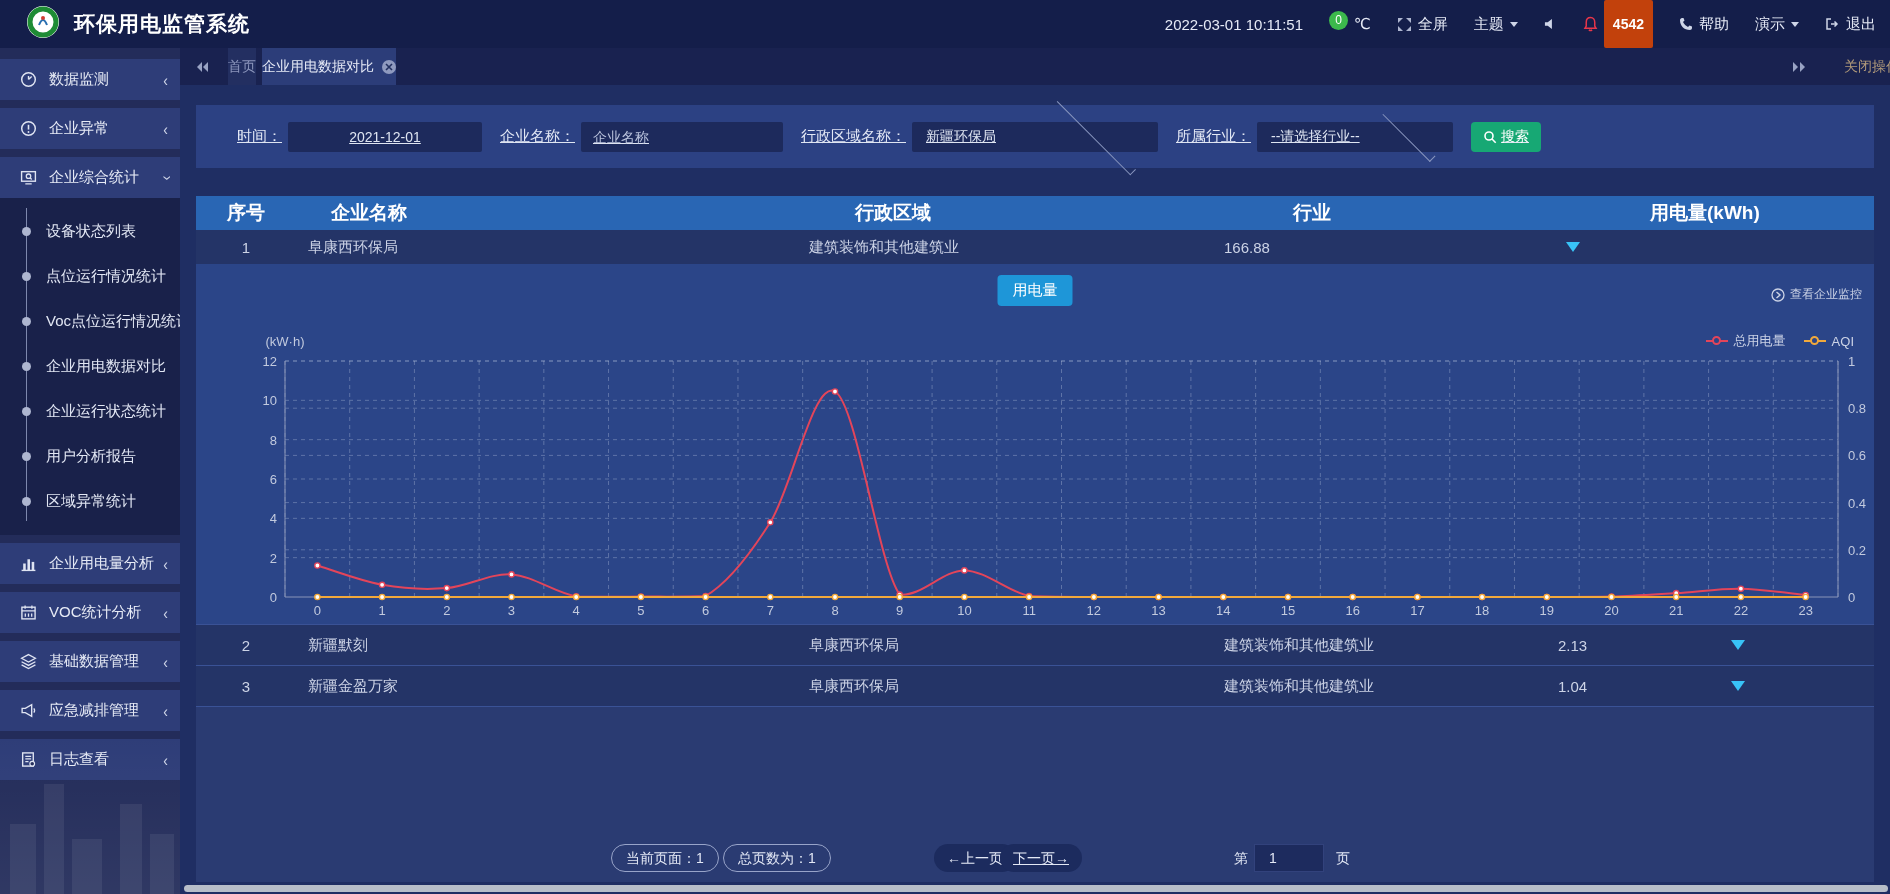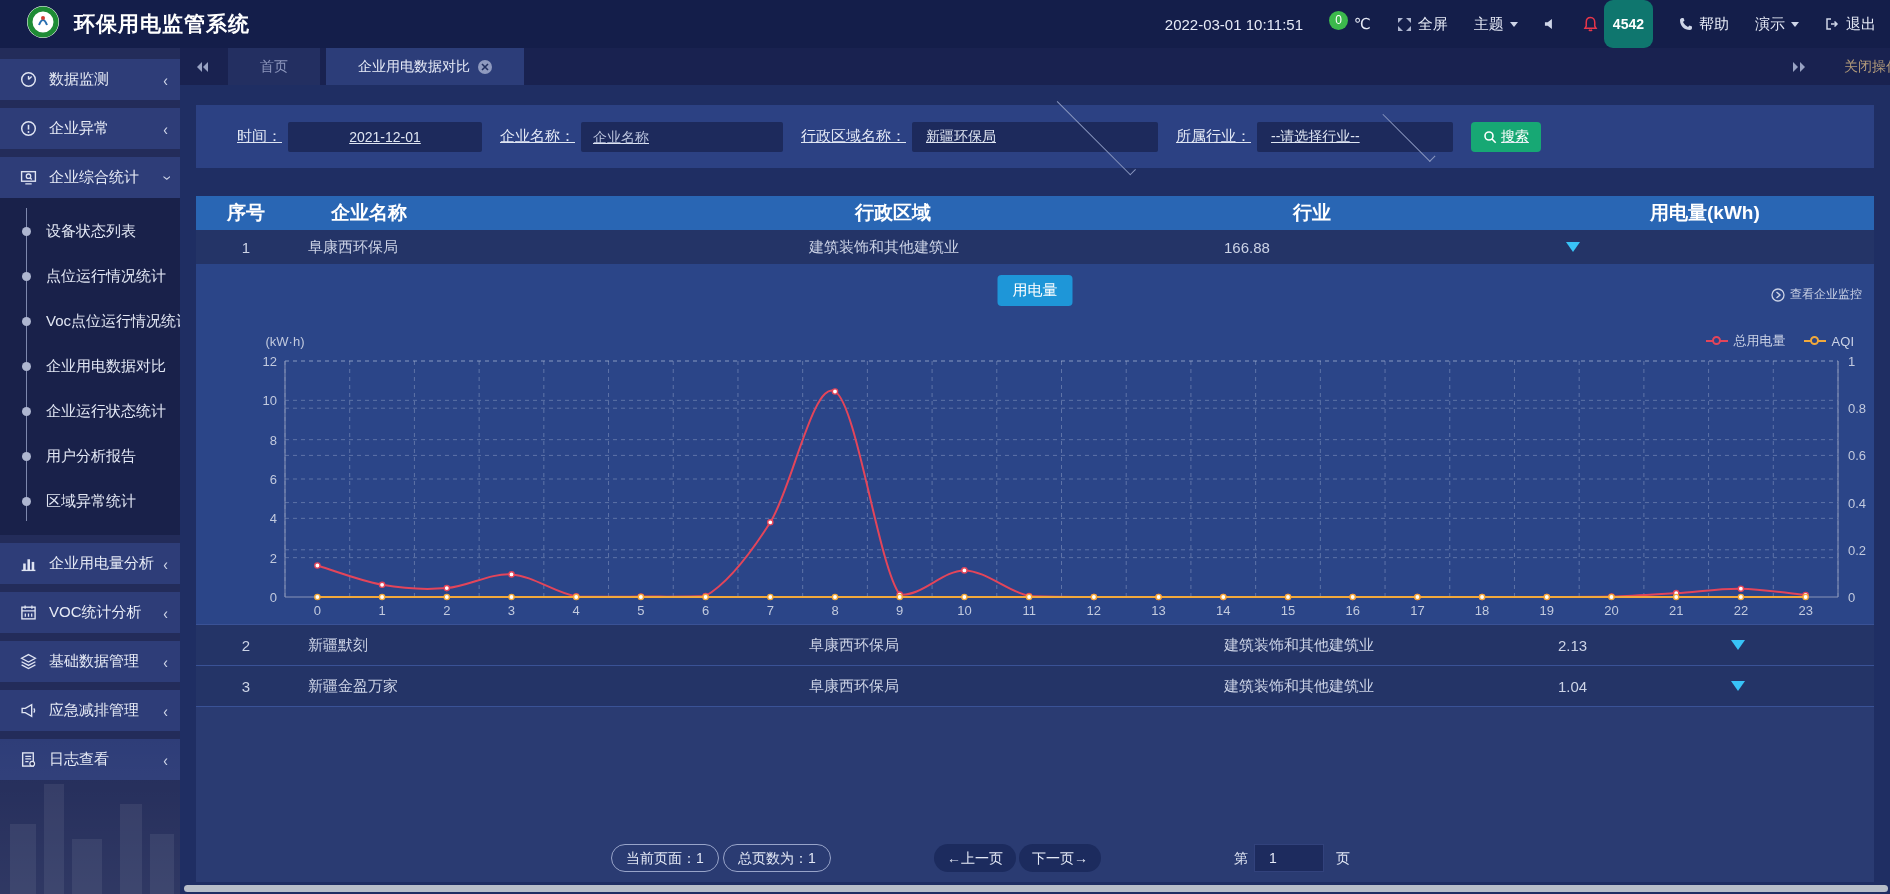--- a/index.html
+++ b/index.html
@@ -6,41 +6,41 @@
   html,body { width:1890px; height:894px; overflow:hidden; }
   body { position:relative; background:#1f2e63; font-family:"Liberation Sans","DejaVu Sans",sans-serif; color:#dfe5f2; }
 
   
   .header { position:absolute; top:0; left:0; right:0; height:48px; background:#141e4a; display:flex; align-items:center; z-index:5; }
   .logo { margin-left:26px; flex:none; }
   .h-title { color:#fff; font-size:21px; font-weight:bold; margin-left:14px; letter-spacing:1px; }
   .h-right { margin-left:auto; display:flex; align-items:center; gap:26px; margin-right:14px; font-size:15px; color:#e6eaf6; }
   .h-item { display:flex; align-items:center; gap:6px; cursor:pointer; white-space:nowrap; }
   .temp-badge { width:19px; height:19px; border-radius:50%; background:#3cb94c; color:#fff; font-size:12px; display:flex; align-items:center; justify-content:center; margin-top:-8px; }
-  .notif-pill { background:#0f766e; color:#fff; font-weight:bold; border-radius:9px; padding:16px 9px; font-size:14px; }
+  .notif-pill { background:#c2410c; color:#fff; font-weight:bold; border-radius:2px; padding:16px 9px; font-size:14px; }
   .caret { width:0; height:0; border-left:4px solid transparent; border-right:4px solid transparent; border-top:5px solid #cfd6e8; display:inline-block; }
 
   
   .sidebar { position:absolute; top:48px; left:0; width:180px; bottom:0; background:#232c5a; overflow:hidden; padding-top:11px; z-index:4; }
   .side-item { height:41px; margin-bottom:8px; background:#2e3d78; display:flex; align-items:center; padding:0 12px 0 20px; color:#e7ebf6; font-size:15px; cursor:pointer; }
   .side-item .s-icon { width:18px; height:18px; flex:none; display:flex; align-items:center; }
   .side-item .lbl { margin-left:11px; white-space:nowrap; }
   .chev { margin-left:auto; font-size:14px; color:#cfd5e8; transform:scale(1,1.2); }
   .chev.down { transform:rotate(-90deg) scale(1,1.2); }
   .submenu { background:#19214a; position:relative; margin:-8px 0 8px 0; padding:11px 0; }
   .submenu::before { content:""; position:absolute; left:26px; top:10px; bottom:14px; width:1px; background:#7e88ad; }
   .sub-item { height:45px; display:flex; align-items:center; padding-left:46px; font-size:15px; color:#e2e7f4; position:relative; cursor:pointer; white-space:nowrap; }
   .sub-item::before { content:""; position:absolute; left:22px; width:9px; height:9px; border-radius:50%; background:#aeb6d0; }
   .decor { position:absolute; left:0; right:0; bottom:0; height:160px; background:linear-gradient(transparent, rgba(255,255,255,0.06)); pointer-events:none; }
   .decor i { position:absolute; bottom:0; background:rgba(255,255,255,0.07); display:block; }
 
   
   .tabbar { position:absolute; left:180px; top:48px; right:0; height:37px; background:#192250; display:flex; align-items:stretch; overflow:hidden; z-index:3; }
   .tab-nav { width:46px; display:flex; align-items:center; justify-content:center; cursor:pointer; }
-  .tab { display:flex; align-items:center; padding:0 32px; font-size:14px; cursor:pointer; white-space:nowrap; }
+  .tab { display:flex; align-items:center; padding:0 0; font-size:14px; cursor:pointer; white-space:nowrap; }
   .tab.inactive { background:#232f61; color:#8d97bd; margin-left:2px; }
   .tab.active { background:#2c3d79; color:#e8ecf8; margin-left:6px; gap:8px; }
   .close-x { width:14px; height:14px; border-radius:50%; background:#8f9abf; display:flex; align-items:center; justify-content:center; }
   .tab-right { margin-left:auto; display:flex; align-items:center; gap:22px; }
   .close-ops { color:#b19a7a; font-size:14px; width:46px; overflow:hidden; white-space:nowrap; flex:none; }
 
   
   .filter-bar { position:absolute; left:196px; top:105px; width:1678px; height:63px; background:#2c4183; display:flex; align-items:center; font-size:15px; padding-left:41px;text-decoration:underline; }
   .f-label { color:#e3e8f5; margin-right:6px; white-space:nowrap; }
   .f-input { height:30px; background:#1d2a5c; border:none; border-radius:2px; color:#dfe5f2; font-size:14px; font-family:inherit; }
@@ -514,20 +514,20 @@
   <span class="cell">建筑装饰和其他建筑业</span>
   <span class="cell">1.04</span>
   <span class="expand-btn"></span>
 </div>
 
 <div class="bottom-sec">
   <div class="pager">
     <span class="pill" style="left:415px;">当前页面：1</span>
     <span class="pill" style="left:527px;">总页数为：1</span>
     <span class="pgbtn" style="left:738px;">←上一页</span>
-    <span class="pgbtn" style="left:823px;">下一页→</span>
+    <span class="pgbtn" style="left:804px;text-decoration:underline;">下一页→</span>
     <span class="jump-label" style="left:1038px;">第</span>
     <input class="jump-input" style="left: 1058px;" value="1">
     <span class="jump-label" style="left:1140px;">页</span>
   </div>
 </div>
 
 <div class="hscroll"></div>
 
 </body></html>

